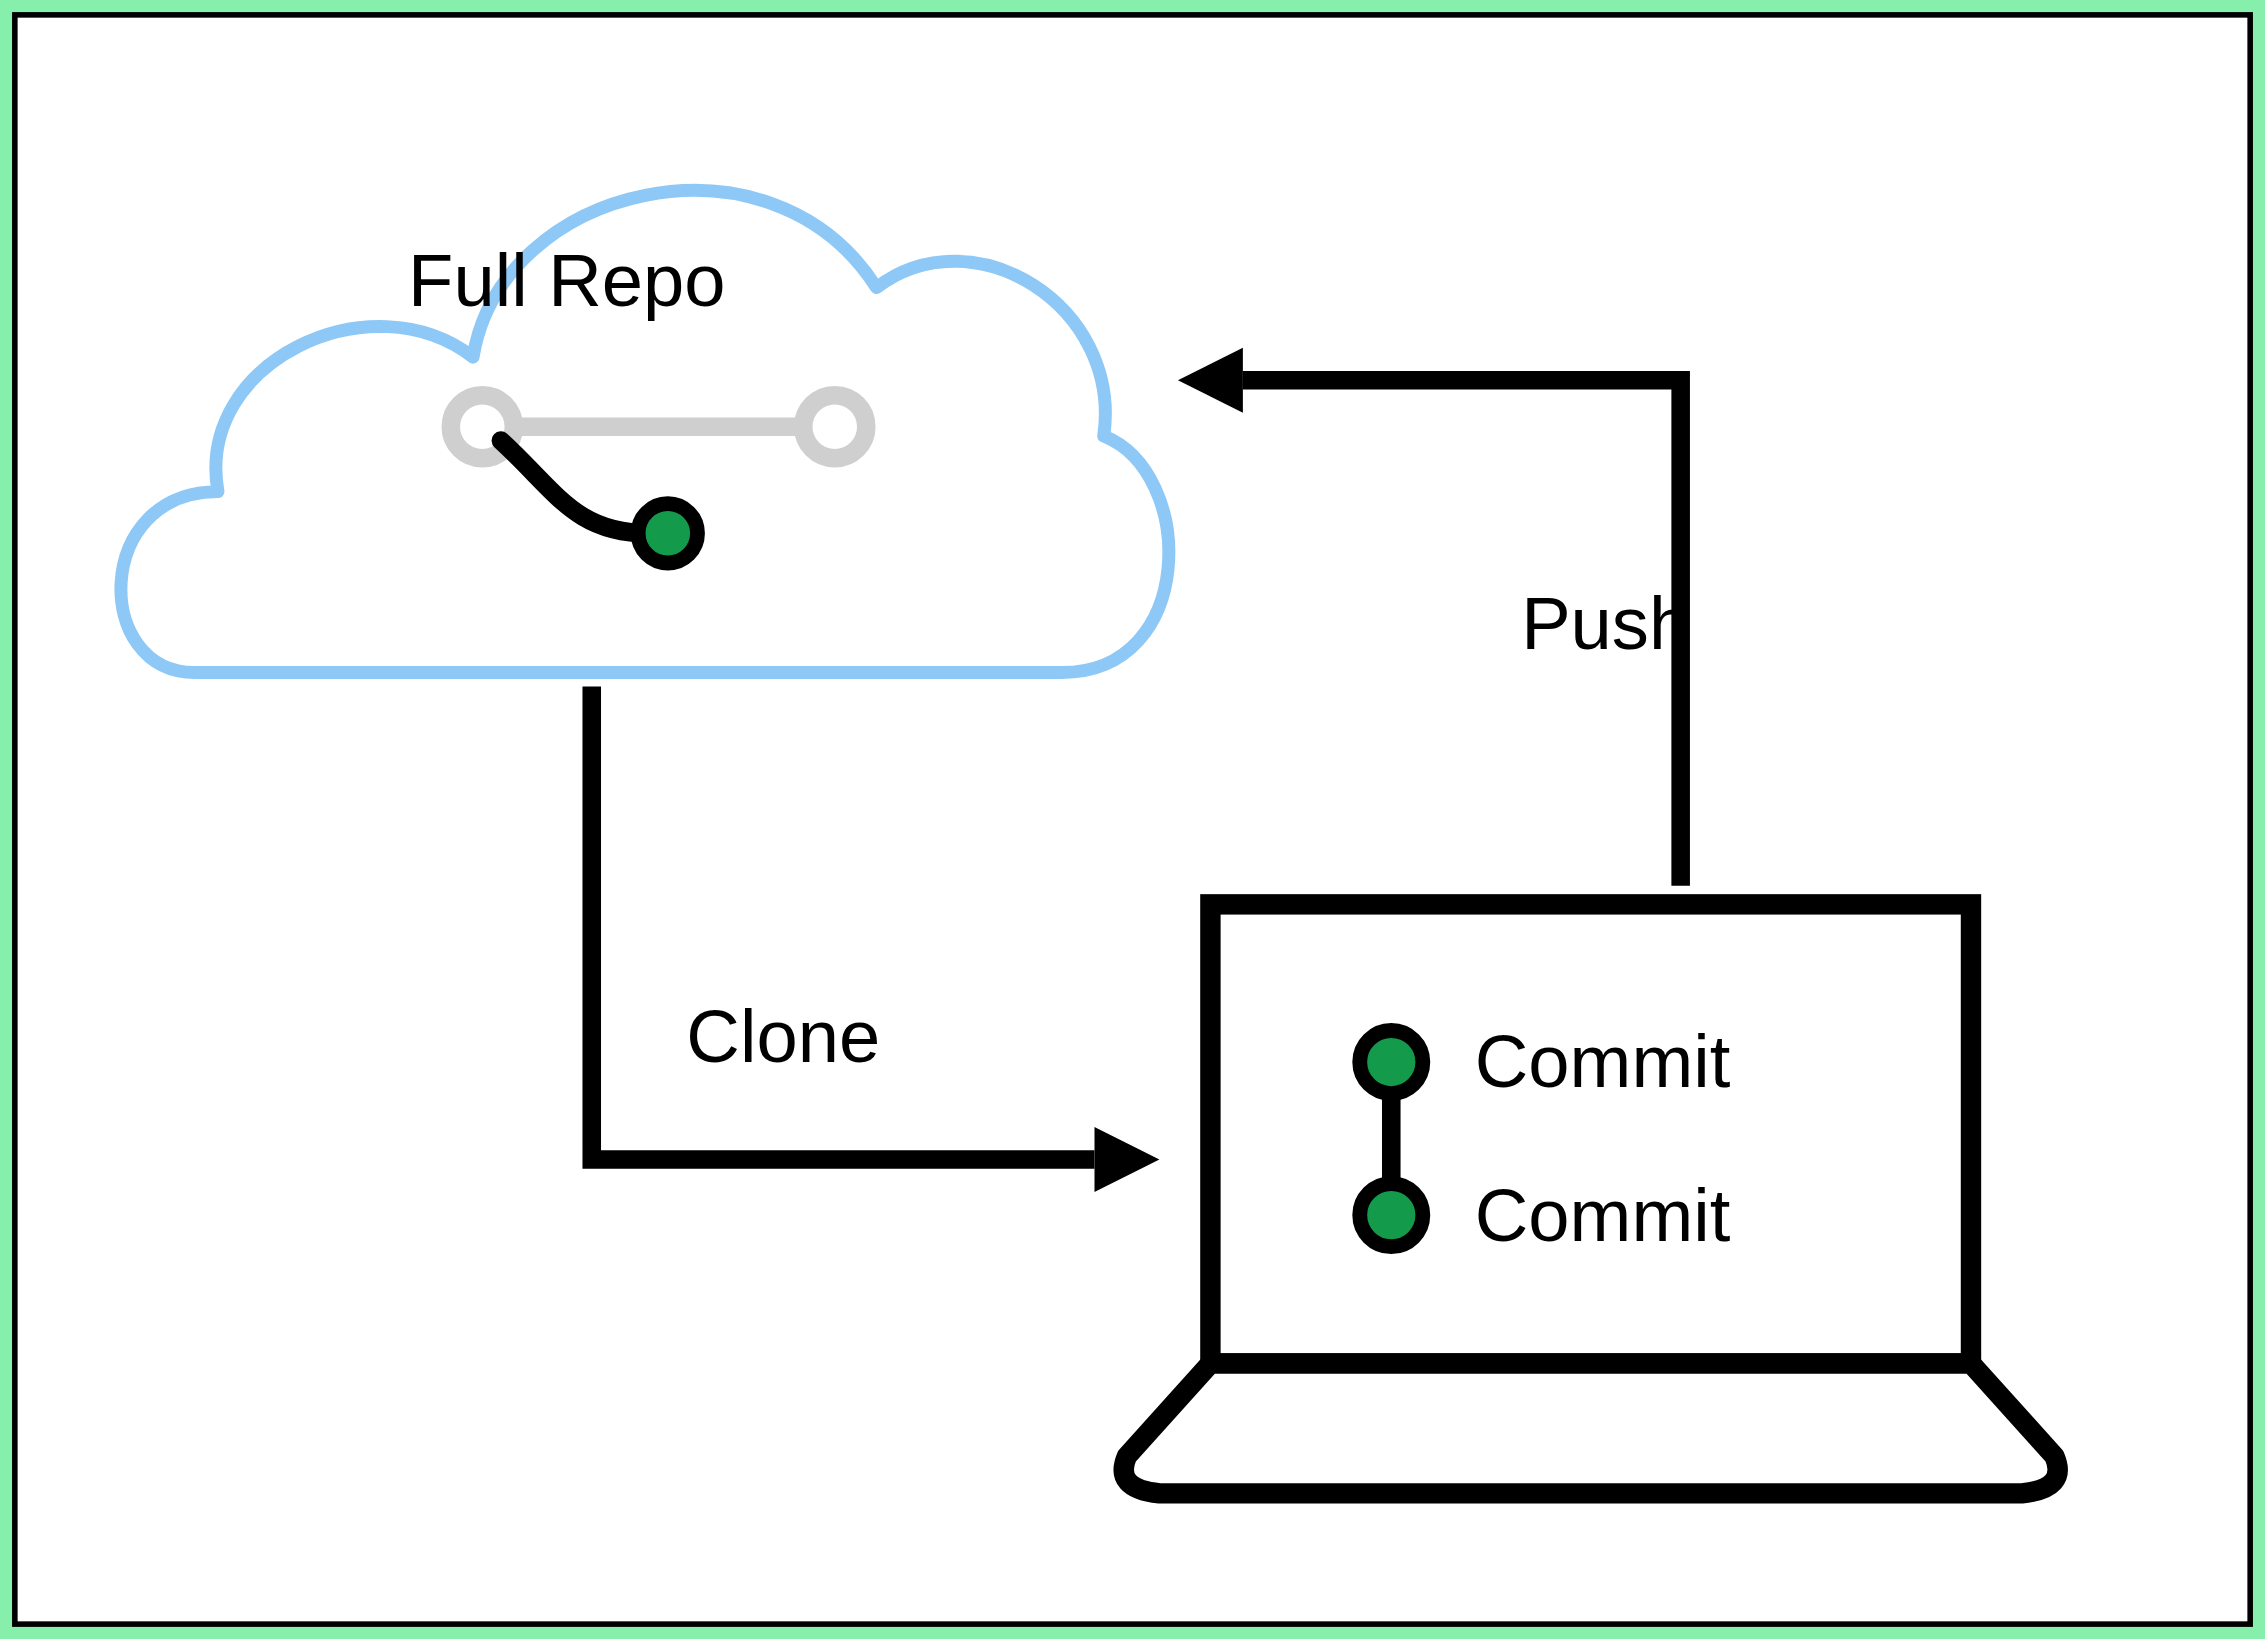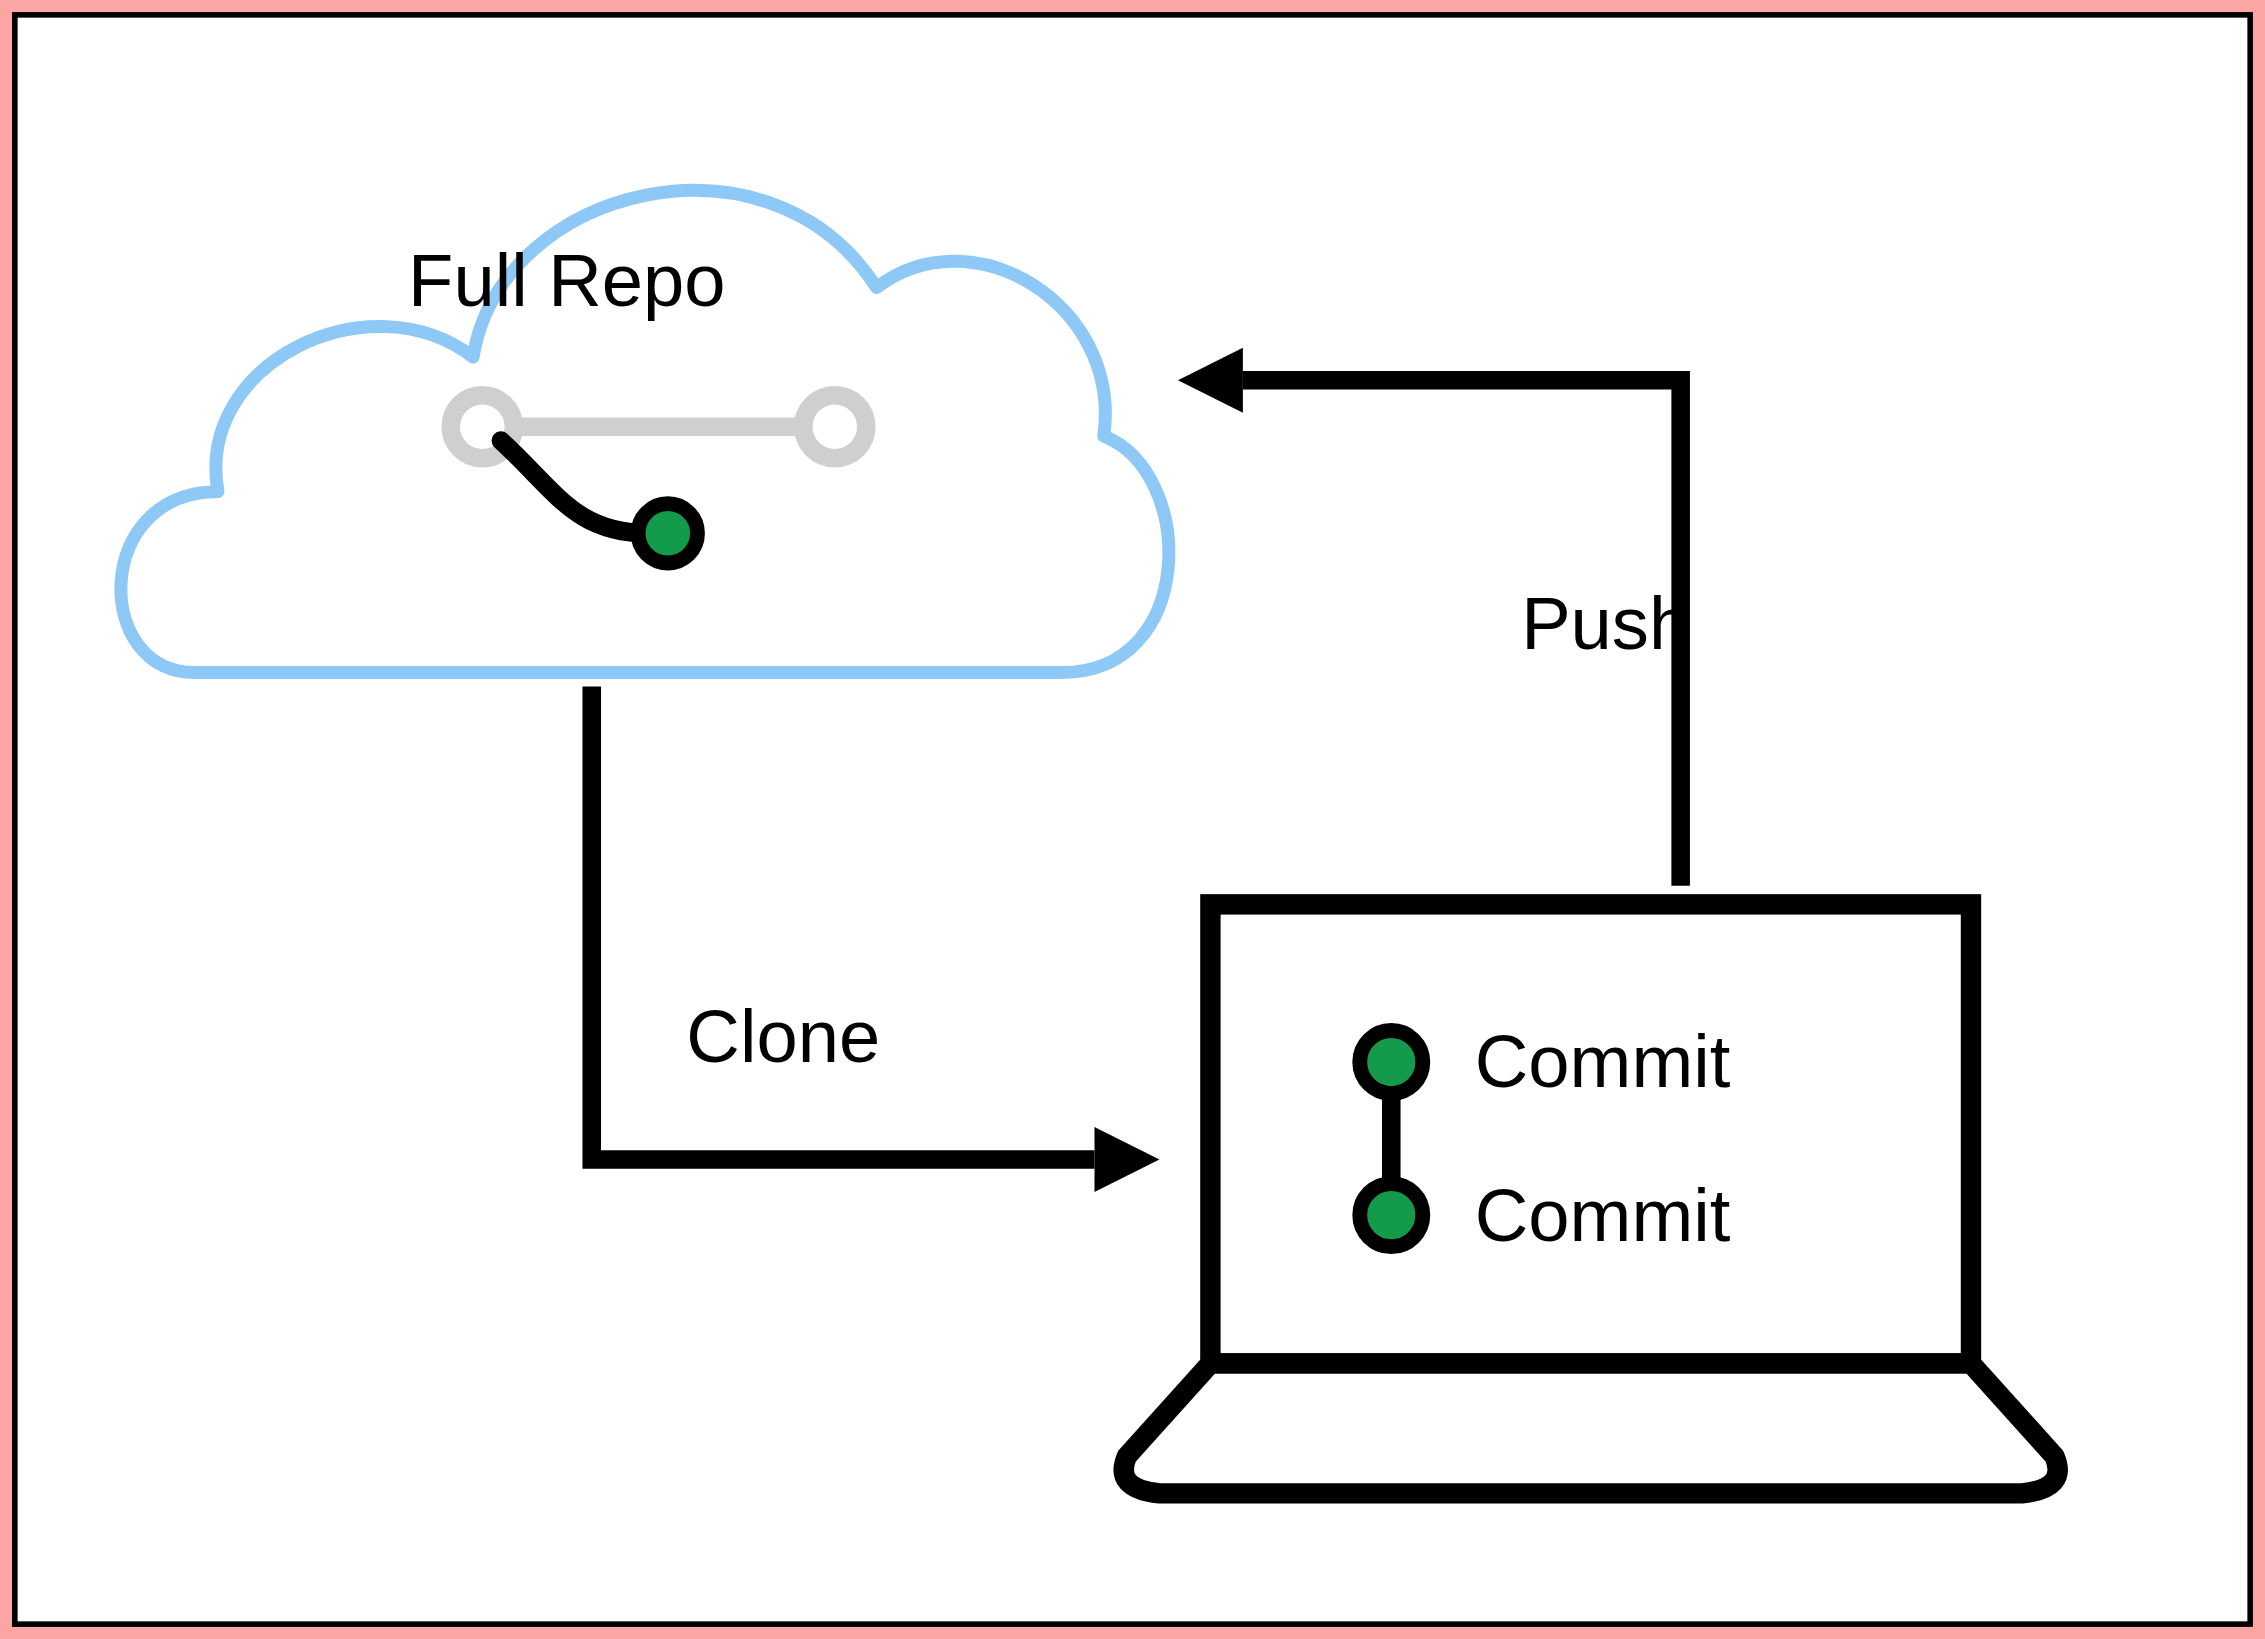--- a/index.html
+++ b/index.html
@@ -7,21 +7,21 @@
     padding: 0;
     width: 100%;
     height: 100%;
     background: #ffffff;
     font-family: "Segoe UI", Arial, sans-serif;
   }
   .canvas {
     position: relative;
     width: 2265px;
     height: 1639px;
-    background: #fca5a5;
+    background: #86efac;
   }
   svg {
     position: absolute;
     left: 0;
     top: 0;
   }
   text {
     font-family: "Segoe UI", Arial, sans-serif;
     fill: #000000;
   }

